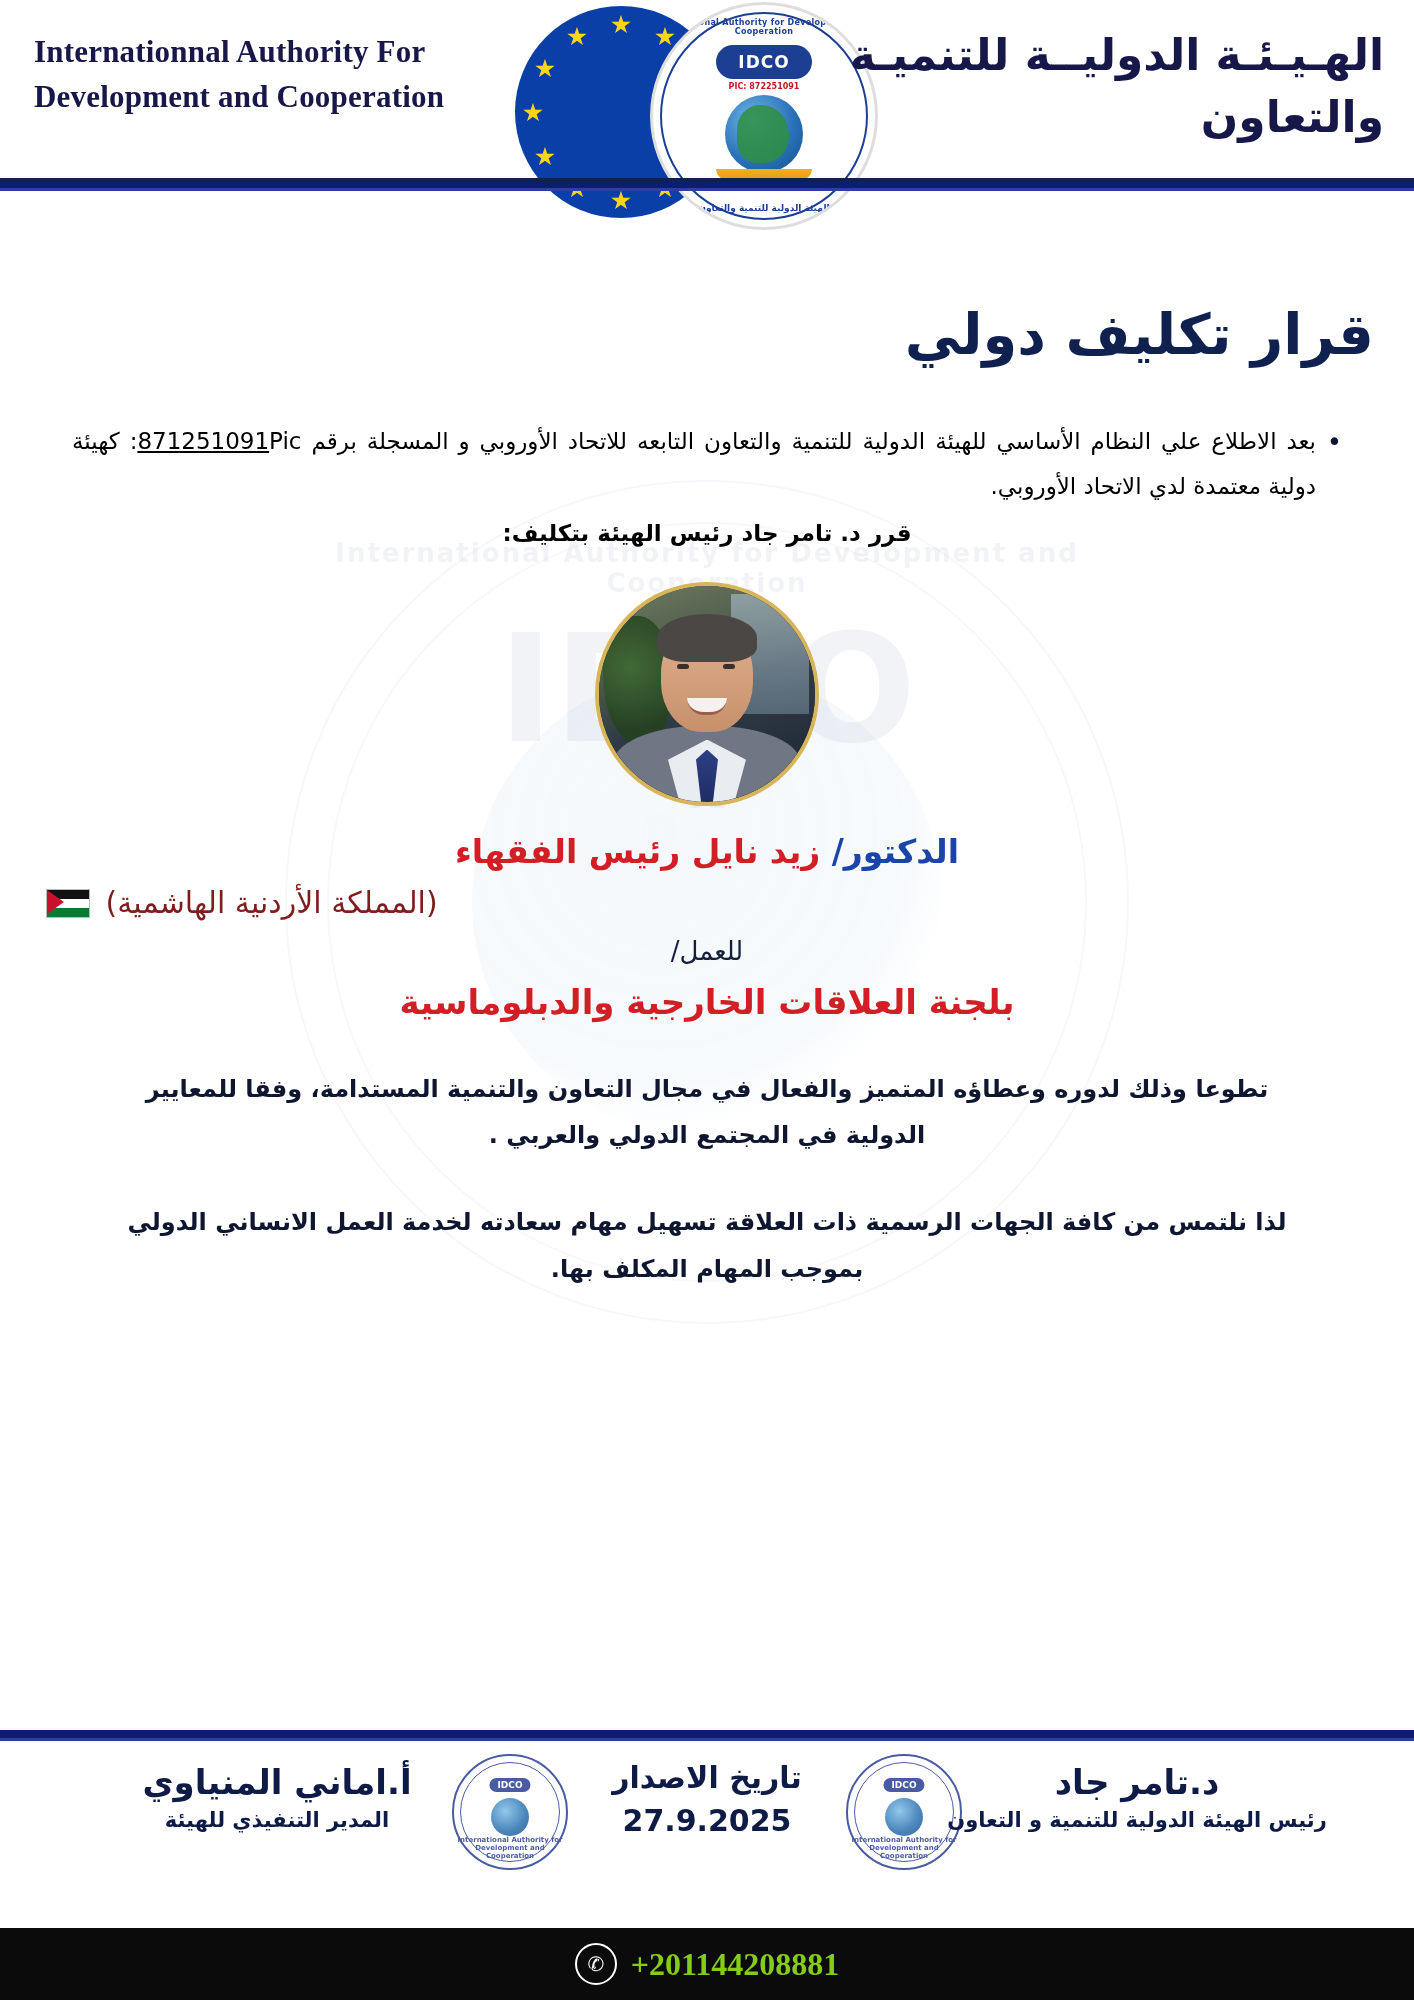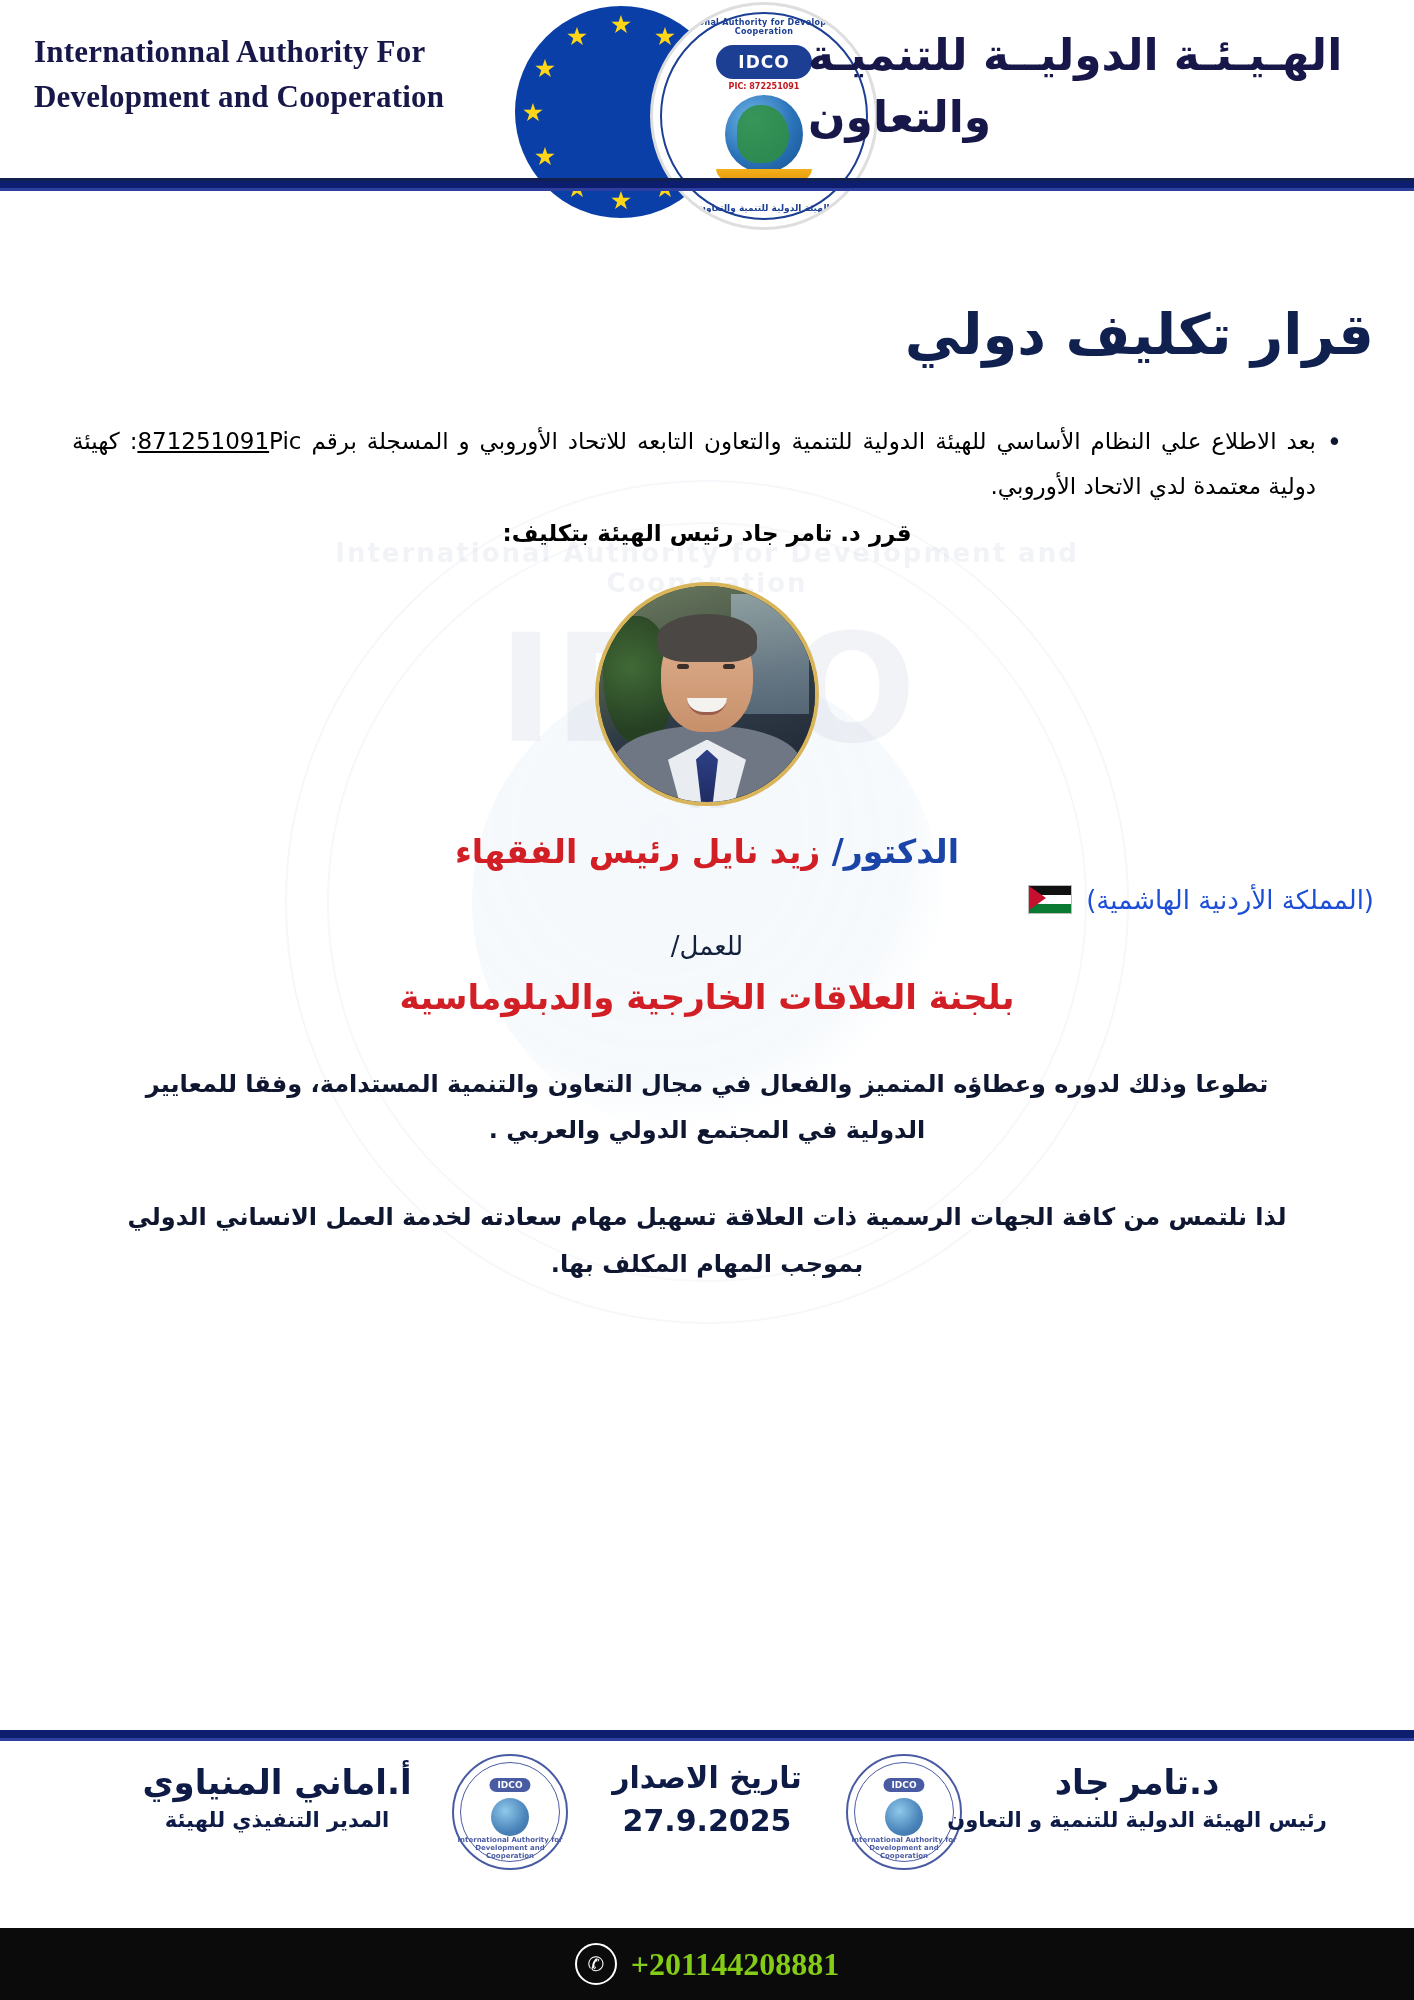--- a/index.html
+++ b/index.html
@@ -29,24 +29,24 @@
     width: 500px;
     font-family: "Liberation Serif", "DejaVu Serif", serif;
     font-weight: bold;
     font-size: 31px;
     line-height: 1.45;
     color: #17174a;
     letter-spacing: 0.2px;
   }
   .header-ar {
     position: absolute;
-    right: 46px;
+    right: 30px;
     top: 24px;
     width: 560px;
-    text-align: left;
+    text-align: right;
     direction: rtl;
     font-family: "DejaVu Sans", sans-serif;
     font-weight: bold;
     font-size: 44px;
     line-height: 1.42;
     color: #17174a;
   }
 
   
   .eu-circle {
@@ -352,24 +352,24 @@
     text-align: center;
     margin-top: 26px;
     font-size: 33px;
     font-weight: bold;
     color: #1a44a8;
   }
   .name-line .name-red {
     color: #d21f26;
   }
   .country-line {
-    text-align: right;
+    text-align: left;
     margin-top: 14px;
-    font-size: 26px;
-    color: #1d4ed8;
+    font-size: 30px;
+    color: #7f1d1d;
   }
   .flag {
     display: inline-block;
     width: 42px;
     height: 27px;
     vertical-align: -5px;
     margin: 0 6px;
     position: relative;
     border: 1px solid #bbb;
     background: linear-gradient(#111 0 33.3%, #fff 33.3% 66.6%, #0a7a33 66.6% 100%);

